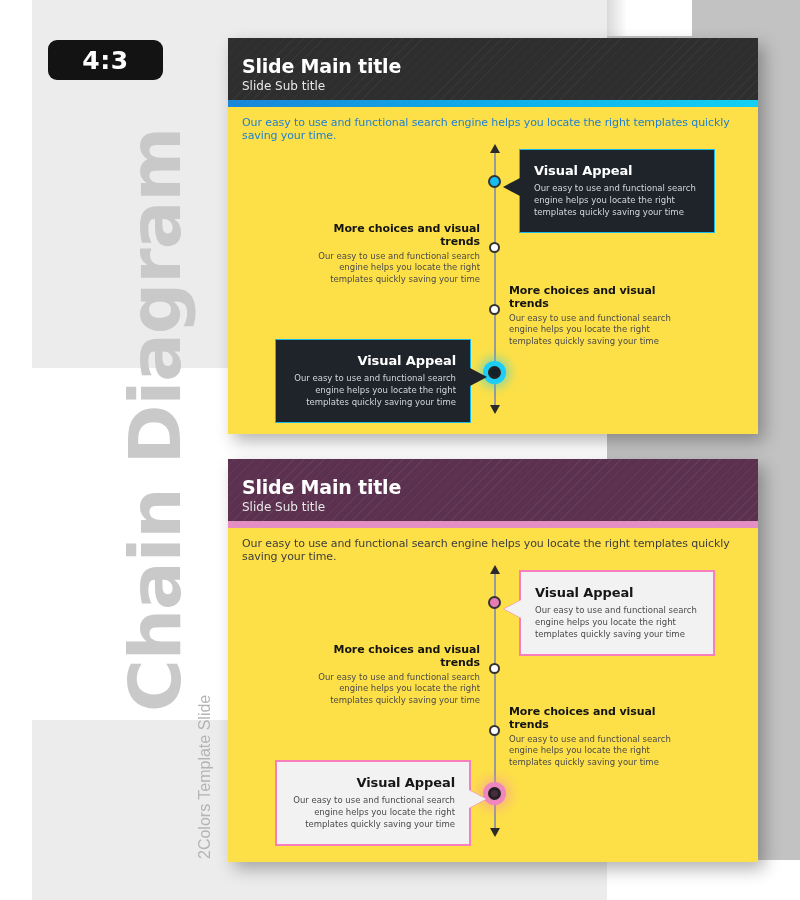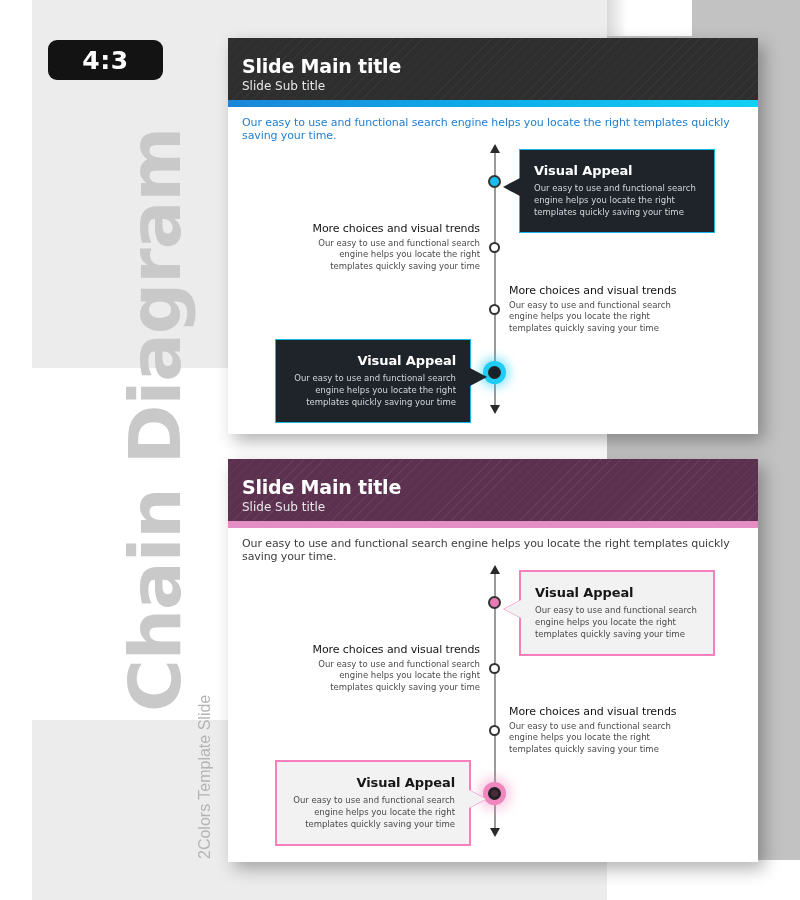--- a/index.html
+++ b/index.html
@@ -103,21 +103,21 @@
     white-space: nowrap;
     text-align: left;
     font-family: "Liberation Sans", sans-serif;
   }
 
   
   .slide {
     position: absolute;
     left: 228px;
     width: 530px;
-    background: #ffffff;
+    background: #fde047;
     box-shadow: 6px 7px 16px rgba(0,0,0,0.30);
   }
   #slide-dark { top: 38px; height: 396px; }
   #slide-pink { top: 459px; height: 403px; }
 
   .slide-header {
     position: relative;
     height: 62px;
     overflow: hidden;
   }
@@ -240,21 +240,21 @@
   }
   .node-glow.pink {
     background: #4a2b3d;
     box-shadow: 0 0 0 5px #ef86bd, 0 0 11px 10px rgba(239,134,189,0.40);
   }
 
   
   .text-block { position: absolute; width: 178px; }
   .text-block .tb-title {
     font-size: 11px;
-    font-weight: normal;
+    font-weight: bold;
     color: #141414;
     margin-bottom: 3px;
     letter-spacing: -0.1px;
   }
   .text-block .tb-body {
     font-size: 8.5px;
     color: #4a4a4a;
     line-height: 1.35;
   }
   .align-right { text-align: right; }

